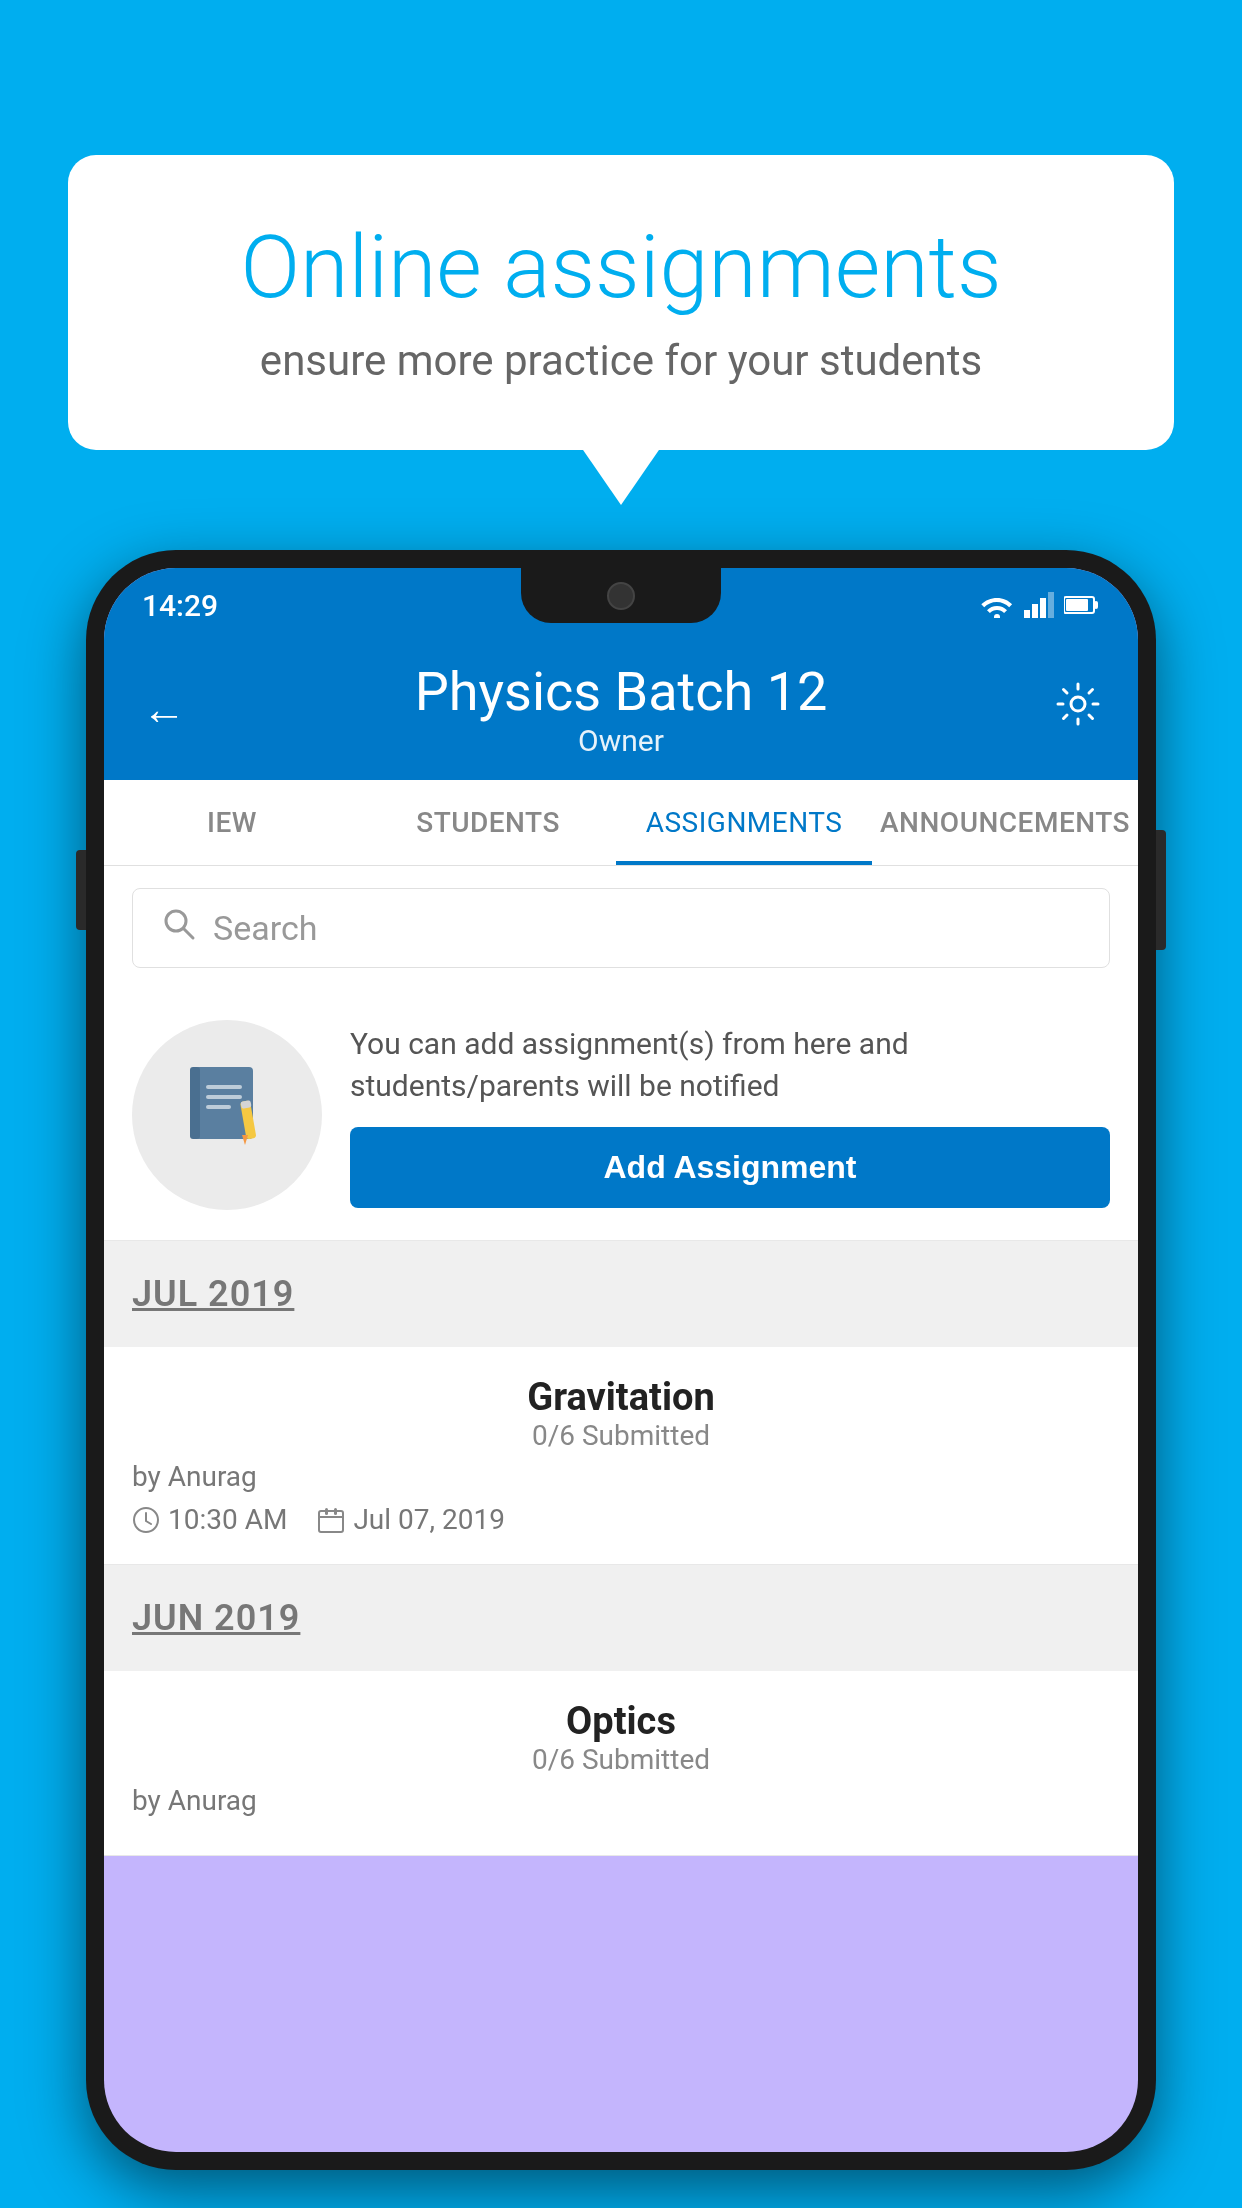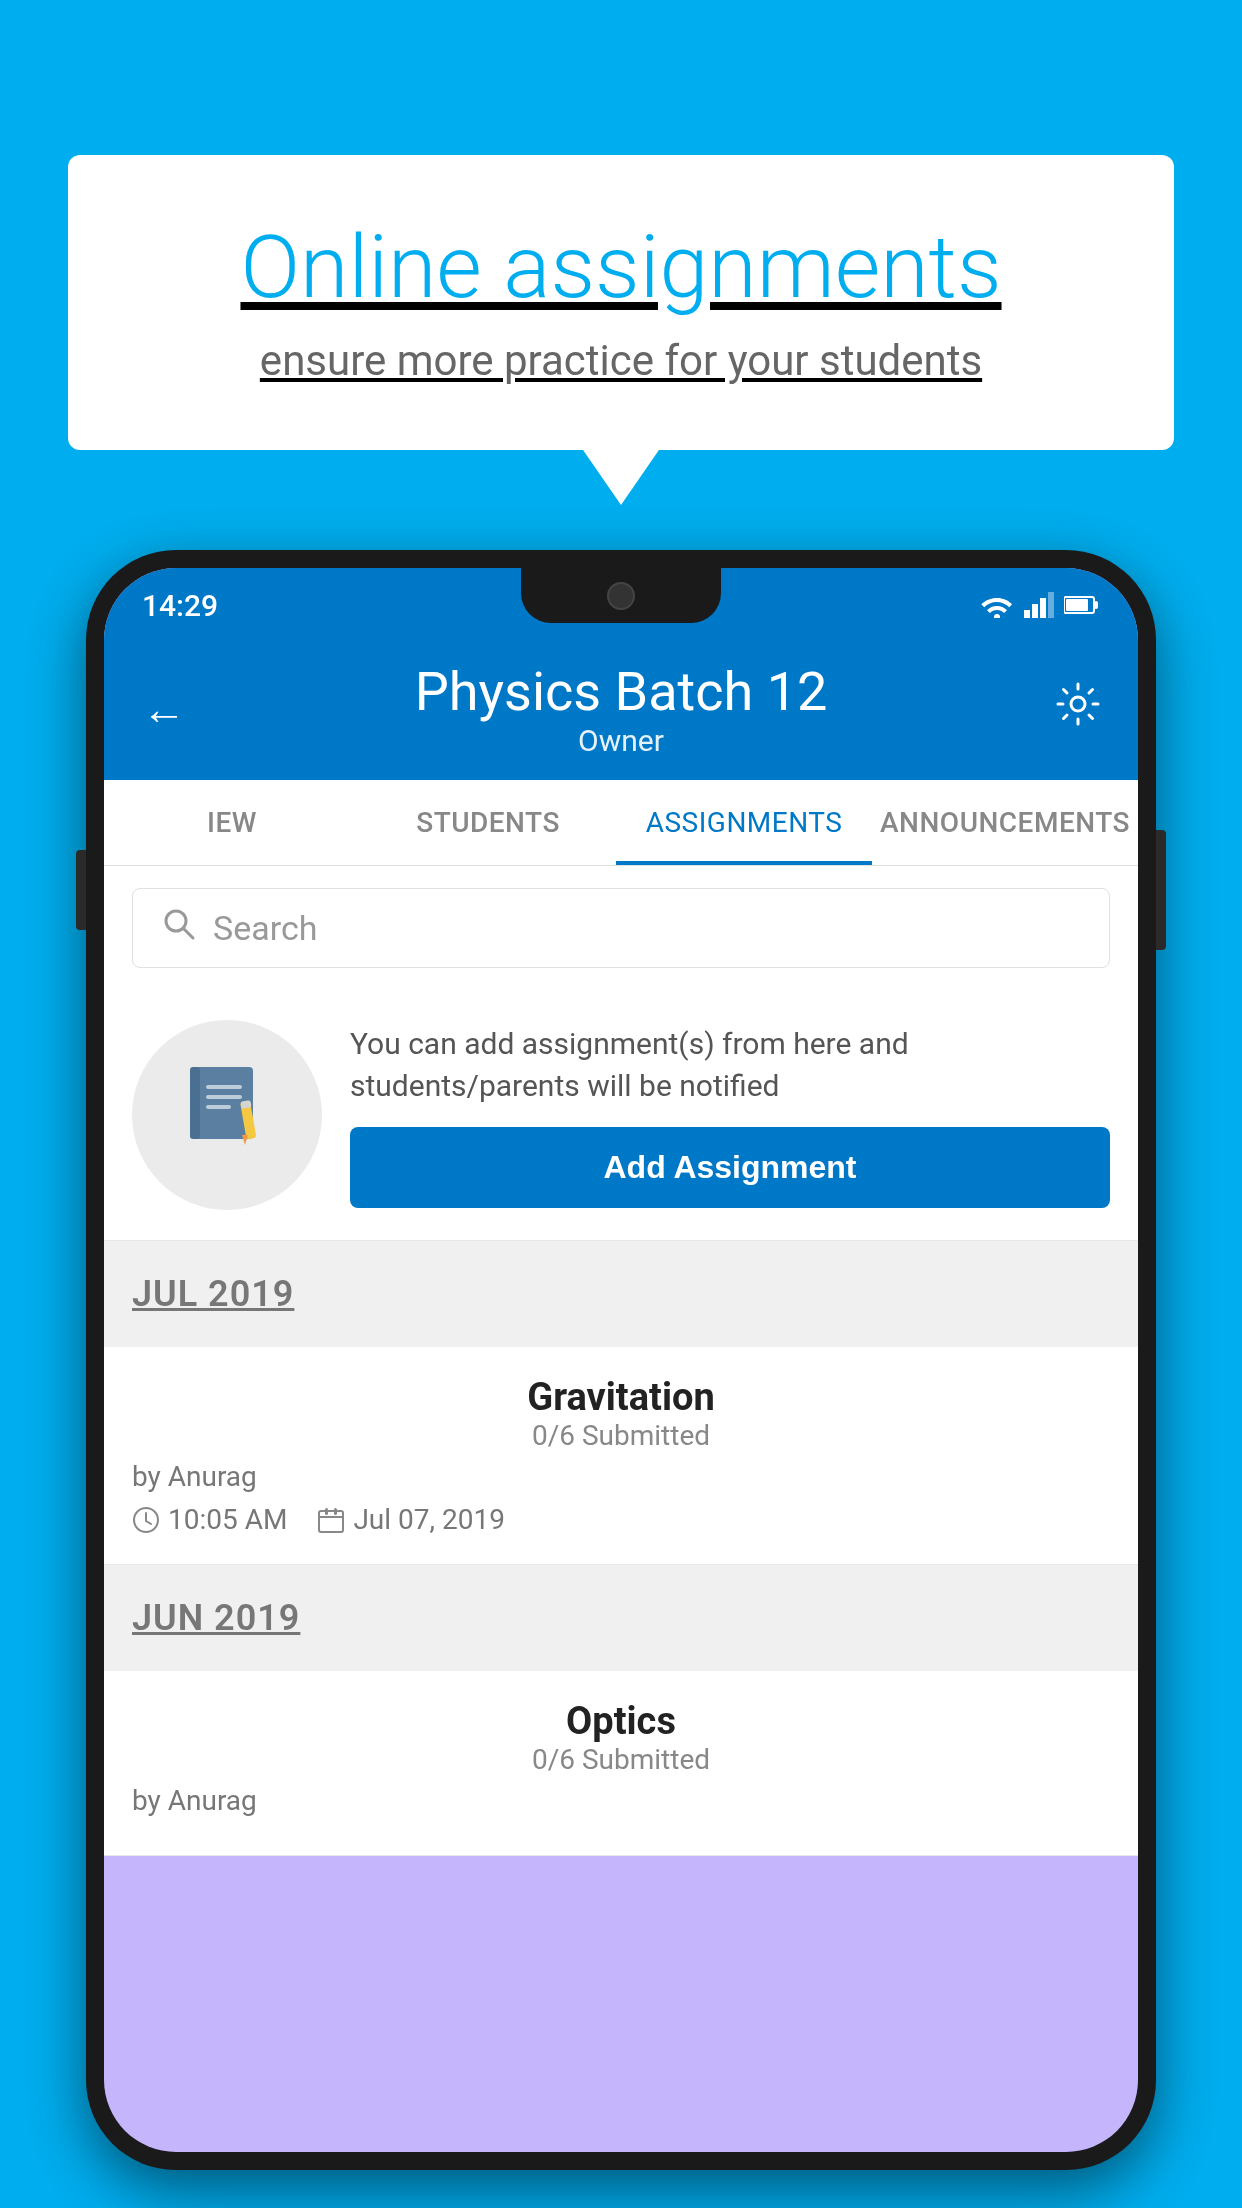--- a/index.html
+++ b/index.html
@@ -14,25 +14,24 @@
 
     
     .speech-bubble-container {
       position: absolute;
       top: 155px;
       left: 68px;
       width: 1106px;
     }
     .speech-bubble {
       background: white;
-      border-radius: 12px;
+      border-radius: 28px;
       padding: 60px 80px 65px;
       text-align: center;
       position: relative;
-      text-decoration: underline;
     }
     .speech-bubble::after {
       content: '';
       position: absolute;
       bottom: -55px;
       left: 50%;
       transform: translateX(-50%);
       width: 0;
       height: 0;
       border-left: 40px solid transparent;
@@ -451,21 +450,21 @@
           <span class="assignment-name">Gravitation</span>
           <span class="assignment-submitted">0/6 Submitted</span>
         </div>
         <div class="assignment-item-row2">by Anurag</div>
         <div class="assignment-item-row3">
           <div class="time-entry">
             <svg width="28" height="28" viewBox="0 0 28 28" fill="none">
               <circle cx="14" cy="14" r="12" stroke="#888" stroke-width="2"></circle>
               <path d="M14 7v8l5 3" stroke="#888" stroke-width="2" stroke-linecap="round"></path>
             </svg>
-            <span>10:05 AM</span>
+            <span>10:30 AM</span>
           </div>
           <div class="date-entry">
             <svg width="28" height="28" viewBox="0 0 28 28" fill="none">
               <rect x="2" y="5" width="24" height="21" rx="2" stroke="#888" stroke-width="2"></rect>
               <path d="M2 11h24" stroke="#888" stroke-width="2"></path>
               <rect x="8" y="2" width="3" height="7" rx="1.5" fill="#888"></rect>
               <rect x="17" y="2" width="3" height="7" rx="1.5" fill="#888"></rect>
             </svg>
             <span>Jul 07, 2019</span>
           </div>

